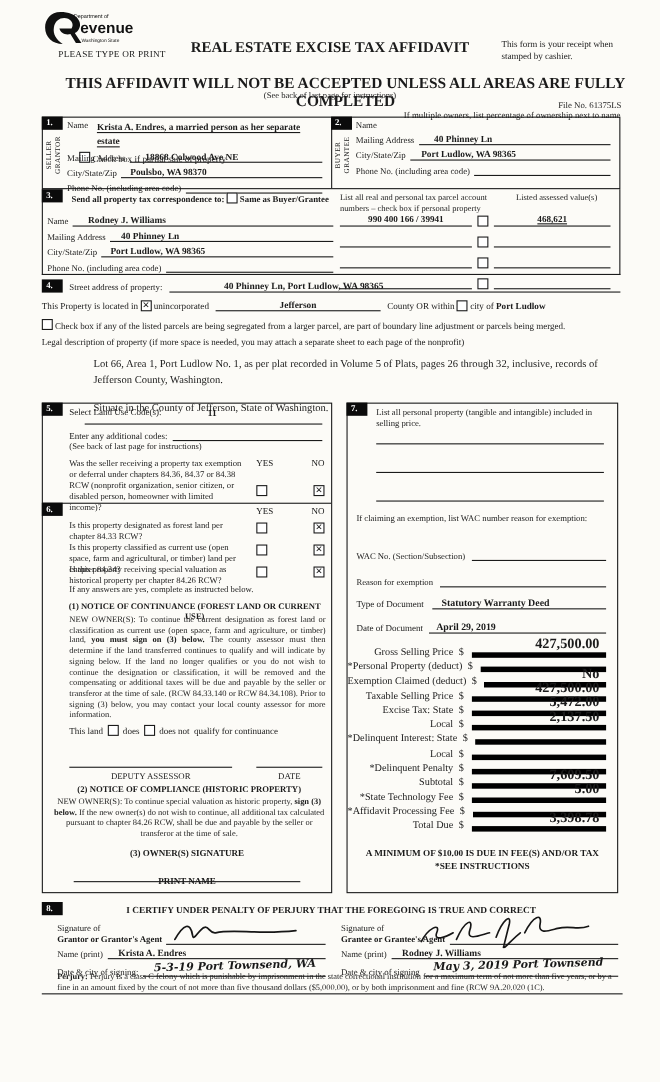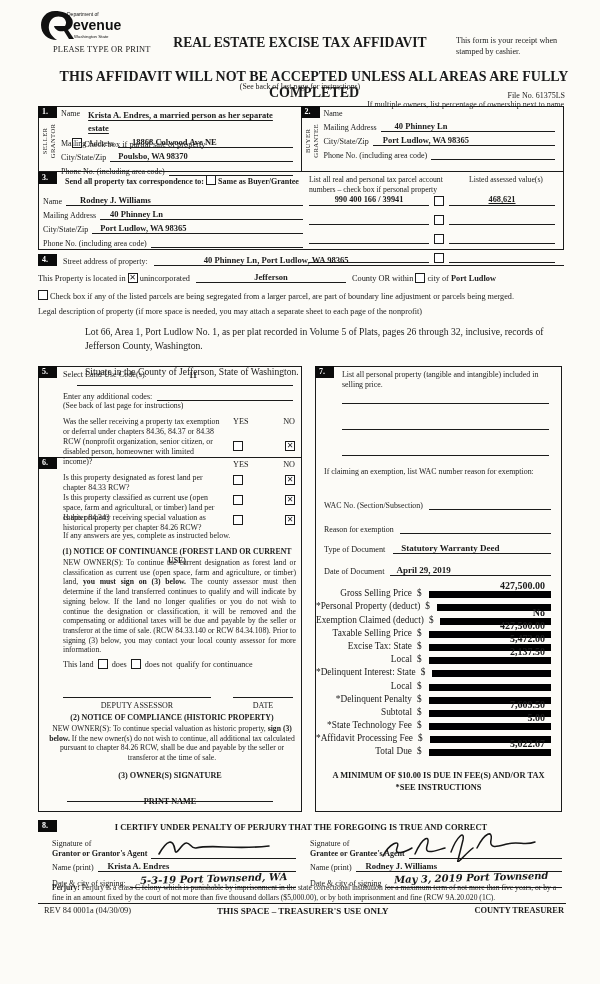--- a/index.html
+++ b/index.html
@@ -20,22 +20,22 @@
   .uline{text-decoration:underline;text-underline-offset:2px;}
   .box{border:1.4px solid #1b1b1b;box-sizing:border-box;}
   .side{position:absolute;width:60px;transform:rotate(-90deg);transform-origin:center;
         font-size:6.6px;text-align:center;line-height:1.2;letter-spacing:.4px;}
   .qtext{font-size:7.9px;line-height:1.28;}
   .yn{display:flex;justify-content:space-between;font-size:8.2px;}
   .smalltxt{font-size:7.7px;line-height:1.26;}
   .mrow{display:flex;align-items:flex-end;justify-content:flex-end;height:13.2px;}
   .mlabel{font-size:9.3px;white-space:nowrap;}
   .mdollar{width:12px;margin-left:5px;font-size:9.3px;}
-  .mline{width:122px;border-bottom:7px solid #000000;text-align:right;font-weight:bold;
-         font-size:10px;padding-right:6px;box-sizing:border-box;}
+  .mline{width:122px;border-bottom:5px solid #000000;text-align:right;font-weight:bold;
+         font-size:13px;padding-right:6px;box-sizing:border-box;}
   .hand{font-family:"DejaVu Serif",serif;font-style:italic;font-weight:bold;font-size:10px;
         white-space:nowrap;transform:rotate(-1.6deg);display:inline-block;color:#191919;}
   .hr{border-top:1px solid #1b1b1b;}
   svg{display:block;}
 </style>
 </head>
 <body>
 
 <div class="page">
 
@@ -362,21 +362,21 @@
           <span class="mline">5.00</span>
         </div>
       <div class="mrow">
           <span class="mlabel">*Affidavit Processing Fee</span>
           <span class="mdollar">$</span>
           <span class="mline"></span>
         </div>
       <div class="mrow">
           <span class="mlabel">Total Due</span>
           <span class="mdollar">$</span>
-          <span class="mline">5,022.67</span>
+          <span class="mline">3,398.78</span>
         </div>
     </div>
 
     <div class="abs b ctr" style="left:0;right:0;top:404px;font-size:8.4px;">A MINIMUM OF $10.00 IS DUE IN FEE(S) AND/OR TAX</div>
     <div class="abs b ctr" style="left:0;right:0;top:416px;font-size:8.4px;">*SEE INSTRUCTIONS</div>
   </div>
 
   <div class="abs" style="left:38px;top:820px;width:526px;">
     <div class="badge" style="left:0;top:0;">8.</div>
     <div class="b ctr" style="font-size:8.5px;padding-top:2px;">I CERTIFY UNDER PENALTY OF PERJURY THAT THE FOREGOING IS TRUE AND CORRECT</div>
@@ -430,20 +430,15 @@
     </div>
 
     <div class="abs" style="left:14px;top:63px;width:512px;font-size:7.6px;line-height:1.32;">
       <span class="b">Perjury:</span>
       <span>Perjury is a class C felony which is punishable by imprisonment in the state correctional institution for a maximum term of not more than five years, or by a fine in an amount fixed by the court of not more than five thousand dollars ($5,000.00), or by both imprisonment and fine (RCW 9A.20.020 (1C).</span>
     </div>
   </div>
 
   <div class="abs hr" style="left:38px;right:34px;top:903px;"></div>
 
-  <div class="abs" style="left:44px;right:36px;top:906px;display:flex;justify-content:space-between;align-items:flex-start;">
-    <span style="font-size:8.4px;">REV 84 0001a (04/30/09)</span>
-    <span class="b" style="font-size:9px;">THIS SPACE – TREASURER'S USE ONLY</span>
-    <span class="b" style="font-size:8.4px;">COUNTY TREASURER</span>
-  </div>
 
 
 </div>
 
 </body></html>

